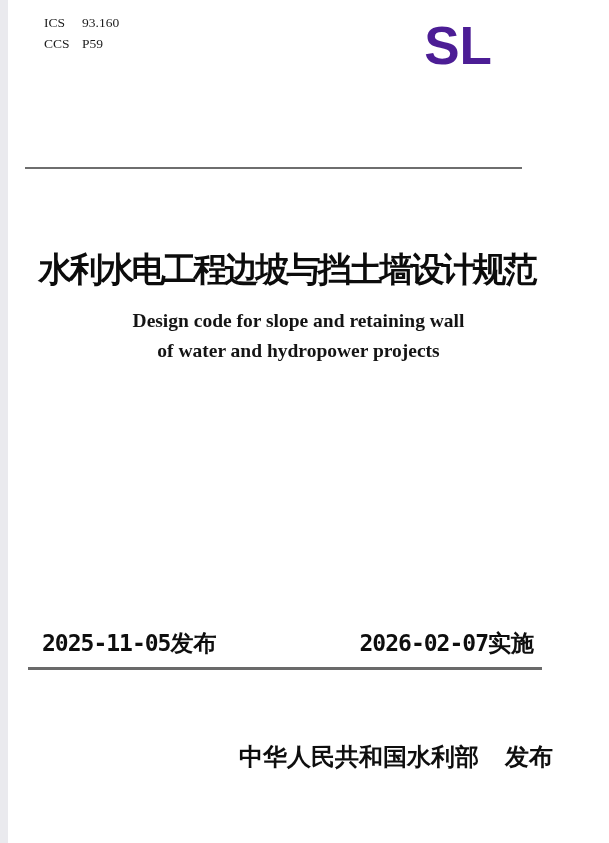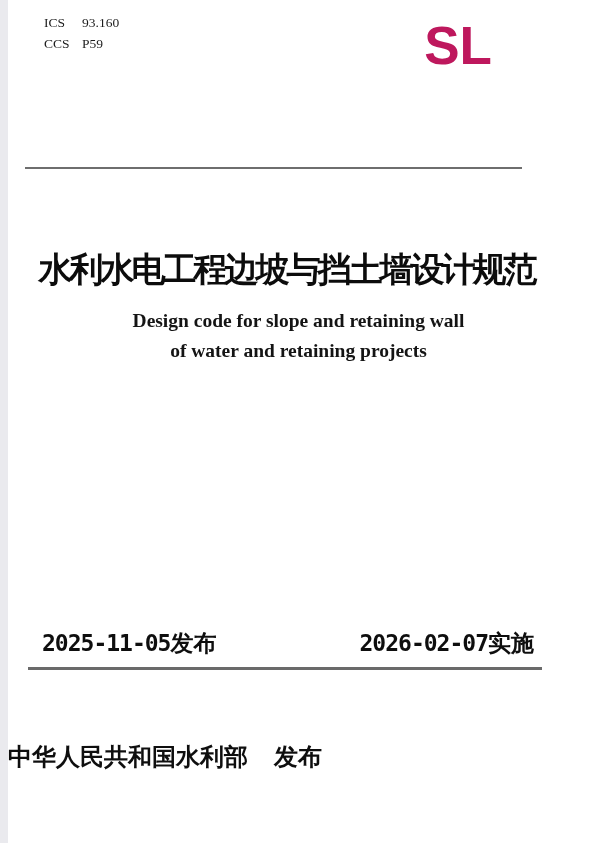--- a/index.html
+++ b/index.html
@@ -18,21 +18,21 @@
   }
   .ics-block {
     position: absolute; left: 44px; top: 12px;
     font-family: "Liberation Serif", serif;
     font-size: 13.5px; line-height: 21px; color: #1c1c1c;
   }
   .ics-block .code-label { display: inline-block; width: 38px; }
   .sl-logo {
     position: absolute; right: 61px; top: 19px;
     font-size: 53px; font-weight: bold; line-height: 1;
-    color: #be185d;
+    color: #4c1d95;
   }
   .std-type {
     position: absolute; left: 8px; right: 0; top: 76px;
     text-align: center;
     font-size: 26px; font-weight: bold; color: #0e0e0e;
     white-space: pre;
   }
   .std-num-block {
     position: absolute; right: 36px; top: 107px;
     text-align: right;
@@ -67,21 +67,21 @@
     font-family: "DejaVu Sans Mono", monospace;
     letter-spacing: -1px; font-weight: bold;
   }
   .date-label { font-weight: bold; }
   .footer-rule {
     position: absolute; left: 28px; right: 11px; top: 667px;
     height: 2.5px; background: #6a6a6a;
   }
   .publisher-line {
     position: absolute; left: 8px; right: 0; top: 741px;
-    text-align: left;
+    text-align: right;
     font-size: 24px; font-weight: bold; color: #0e0e0e;
   }
   .publisher-suffix { margin-left: 26px; }
 </style>
 </head>
 <body>
 
 <div class="page">
 
   <div class="edge-strip"></div>
@@ -98,21 +98,21 @@
   <div class="sl-logo">SL</div>
 
 
 
   <div class="header-rule"></div>
 
   <div class="title-zh">水利水电工程边坡与挡土墙设计规范</div>
 
   <div class="title-en">
     <div>Design code for slope and retaining wall</div>
-    <div>of water and retaining projects</div>
+    <div>of water and hydropower projects</div>
   </div>
 
   <div class="dates-row">
     <div>
       <span class="date-num">2025-11-05</span><span class="date-label">发布</span>
     </div>
     <div>
       <span class="date-num">2026-02-07</span><span class="date-label">实施</span>
     </div>
   </div>

